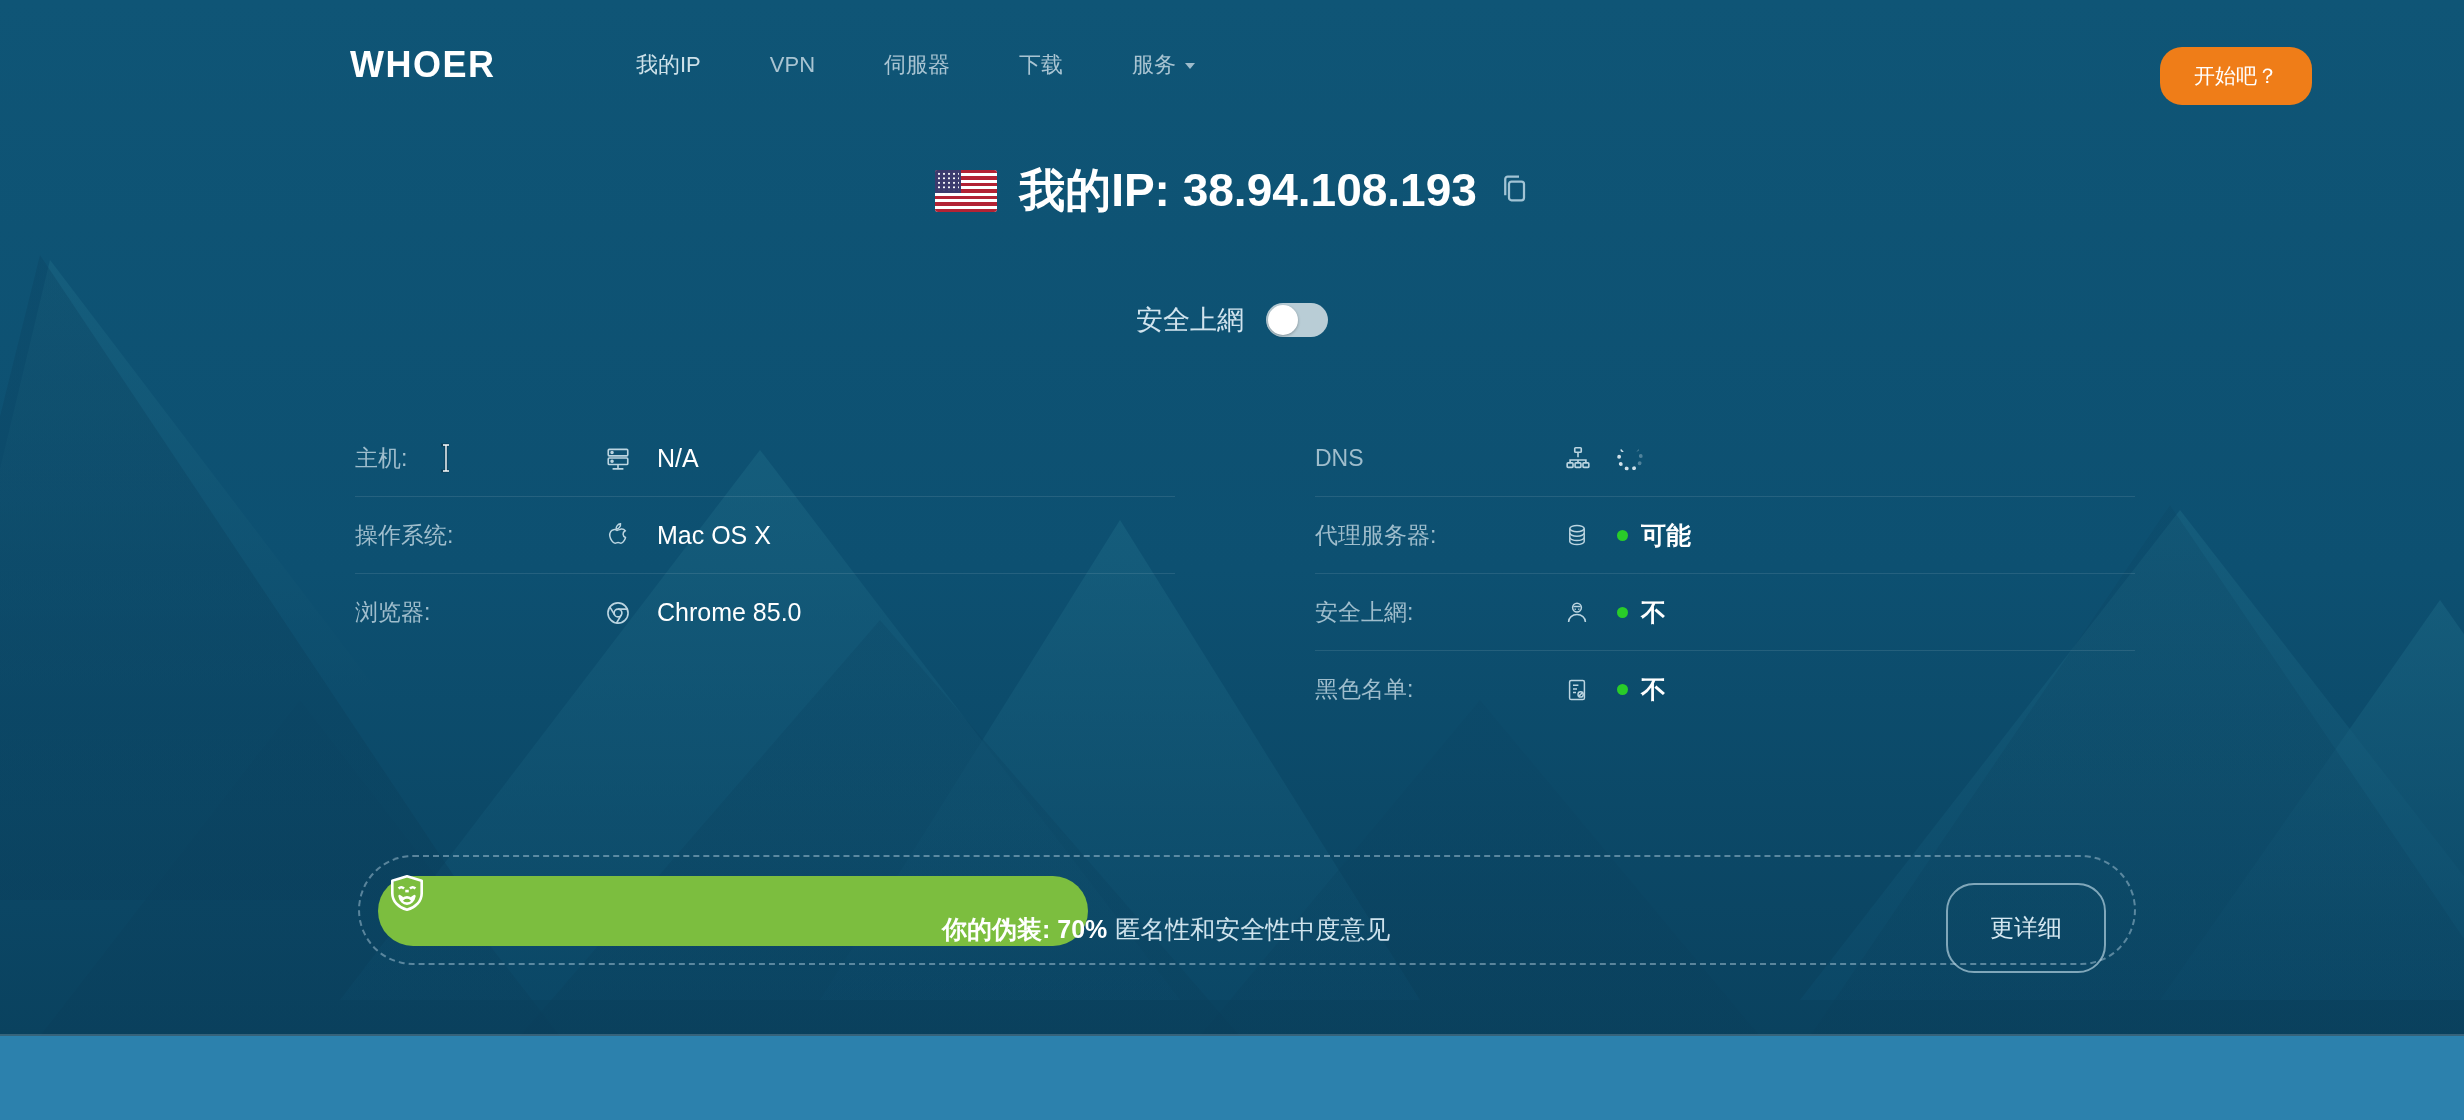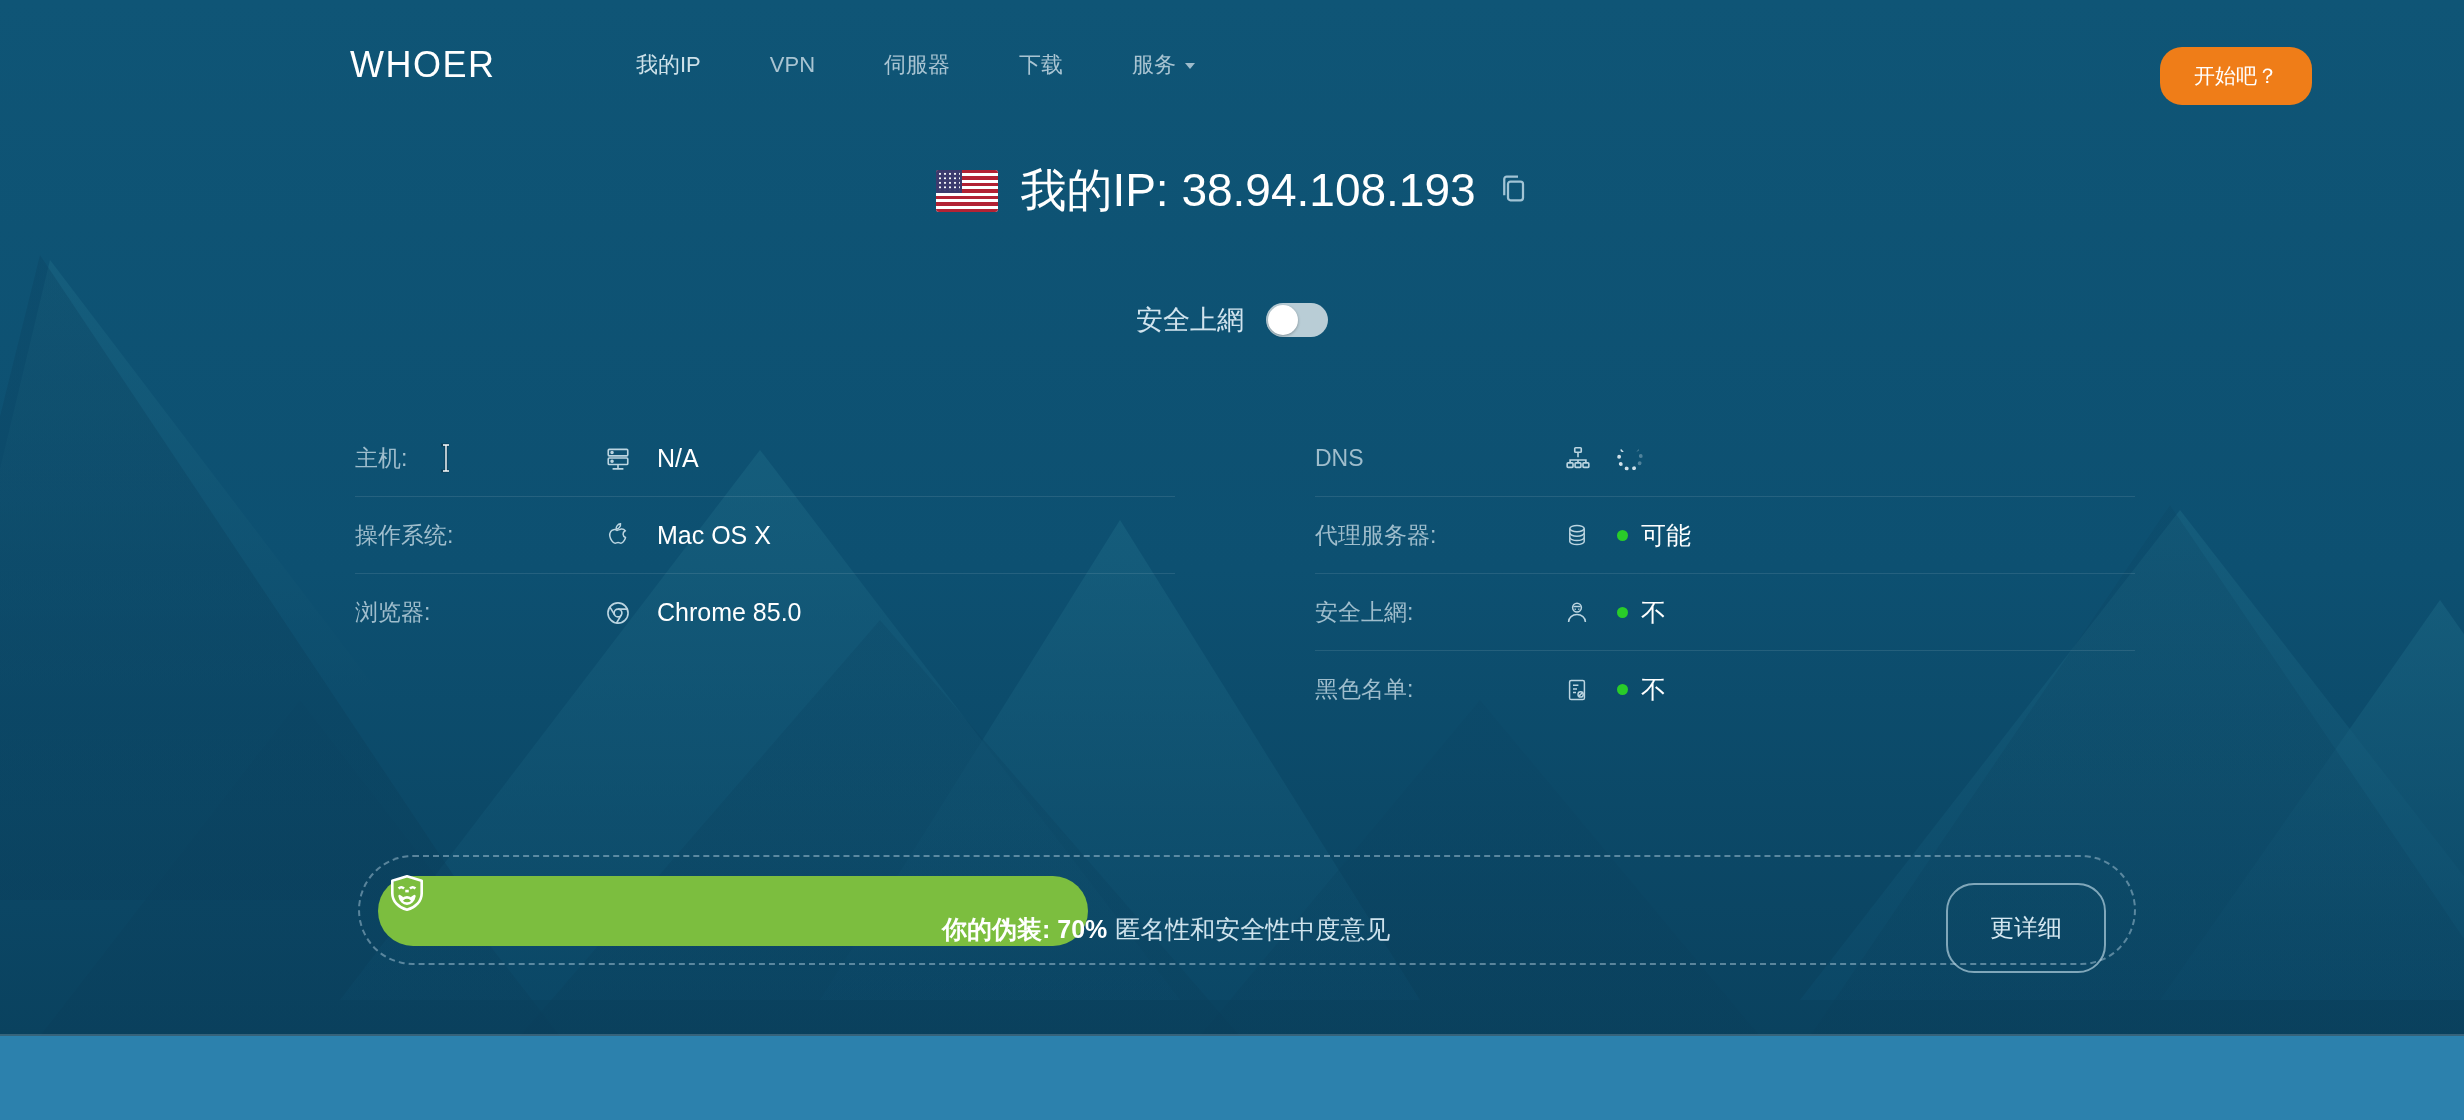--- a/index.html
+++ b/index.html
@@ -34,21 +34,21 @@
 
   
   #header {
     position: absolute; left: 0; top: 0;
     width: 2464px; height: 92px;
     display: flex; align-items: center;
     z-index: 5;
   }
   #logo {
     position: absolute; left: 350px; top: 44px;
-    font-size: 36px; font-weight: 400; letter-spacing: 1.5px;
+    font-size: 36px; font-weight: 700; letter-spacing: 1.5px;
     color: #ffffff;
   }
   #nav {
     position: absolute; left: 604px; top: 50px;
     display: flex; align-items: center; gap: 5px;
   }
   .nav-item {
     color: #cfe2ea; font-size: 22px; padding: 0 32px;
     white-space: nowrap; cursor: pointer;
   }
@@ -89,21 +89,21 @@
   #flag-icon .canton {
     position: absolute; left: 0; top: 0;
     width: 26px; height: 22.6px; background: #3c3b6e;
   }
   #flag-icon .canton::after {
     content: ""; position: absolute; inset: 2px;
     background:
       radial-gradient(circle at 2px 2px, #fff 0.8px, transparent 1px) 0 0 / 5px 4.5px;
   }
   #ip-title {
-    font-size: 46px; font-weight: 400; color: #ffffff;
+    font-size: 46px; font-weight: 700; color: #ffffff;
     white-space: nowrap;
   }
   #copy-icon { cursor: pointer; flex: none; opacity: .85; }
 
   
   #secure-row {
     position: absolute; left: 0; top: 302px; width: 2464px;
     display: flex; align-items: center; justify-content: center;
     gap: 22px; z-index: 5;
   }
@@ -143,21 +143,21 @@
     color: #bcd5e1;
   }
   .dot {
     width: 11px; height: 11px; border-radius: 50%;
     background: #29cc29; flex: none; margin-right: 13px;
   }
   .info-value {
     color: #ffffff; font-size: 25px; display: flex;
     align-items: center; white-space: nowrap;
   }
-  .info-value.bold { font-weight: 400; justify-content: center; }
+  .info-value.bold { font-weight: 700; justify-content: center; }
 
   
   .spinner {
     width: 26px; height: 26px; border-radius: 50%;
     border: 4px dotted #cfe0e9;
     border-top-color: transparent;
     border-right-color: rgba(207,224,233,0.35);
   }
 
   

